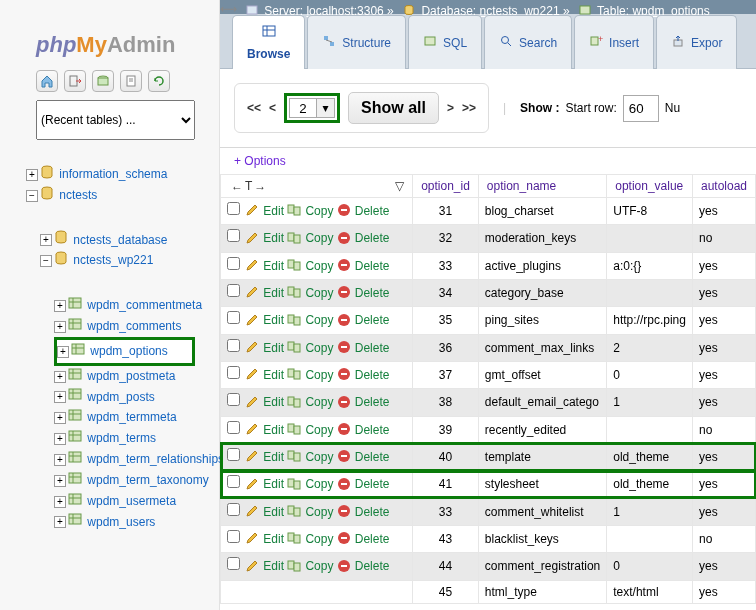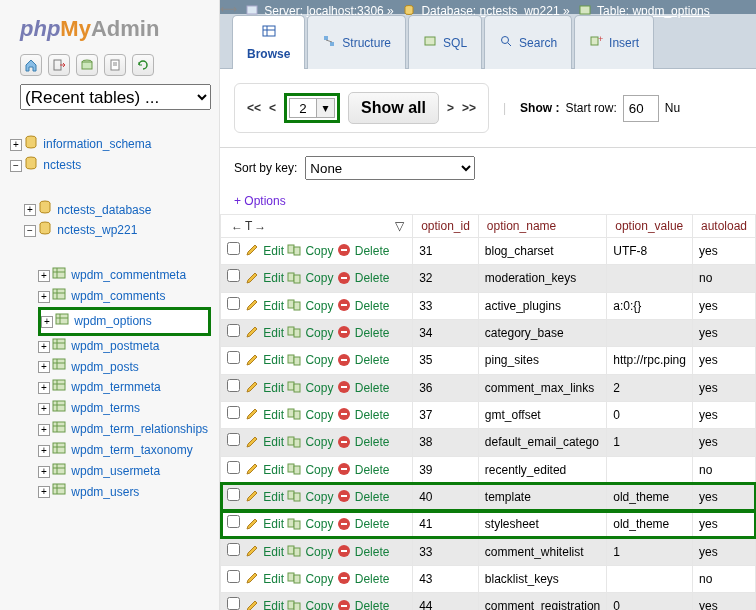--- a/index.html
+++ b/index.html
@@ -1,25 +1,25 @@
 <!DOCTYPE html>
 <html><head>
 <meta charset="utf-8">
 <style>
 * { box-sizing: border-box; margin: 0; padding: 0; }
 body { font-family: Arial, sans-serif; font-size: 12px; background: #fff; width: 756px; height: 610px; overflow: hidden; position: relative; }
-.sidebar { position: absolute; left: 0; top: 0; width: 220px; height: 610px; background: #f7f7f7; border-right: 1px solid #e2e2e2; padding: 8px; }
+.sidebar { position: absolute; left: 0; top: 0; width: 220px; height: 610px; background: #f7f7f7; border-right: 1px solid #e2e2e2; padding: 24px; }
 .logo { font-size: 22px; font-weight: bold; margin: 8px 0 12px 12px; }
 .logo .php { color: #777bb3; font-style: italic; }
 .logo .my { color: #e48e2a; }
 .logo .admin { color: #999; }
 .toolbar { display: flex; gap: 6px; margin: 0 0 8px 12px; }
 .tb-btn { display: inline-flex; align-items: center; justify-content: center; width: 22px; height: 22px; border: 1px solid #b5b5b5; border-radius: 4px; background: linear-gradient(#fafafa,#e8e8e8); cursor: pointer; font-size: 13px; }
 .recent { display: flex; margin: 0 0 12px 12px; }
-.recent select { flex: 1; height: 26px; font-size: 17px; }
+.recent select { flex: 1; height: 40px; font-size: 12px; }
 .tree { margin-left: 2px; }
 .tree ul { list-style: none; padding-left: 14px; margin-top: 24px; }
 .tree li { line-height: 20px; white-space: nowrap; }
 .tree .expander { display: inline-block; width: 12px; height: 12px; border: 1px solid #999; text-align: center; line-height: 10px; font-size: 10px; margin-right: 2px; cursor: pointer; background: #fff; vertical-align: middle; }
 .tree .tree-icon { display: inline-block; vertical-align: middle; margin-right: 2px; }
 .tree a { color: #1565c0; text-decoration: none; cursor: pointer; }
 .tree .selected { background: #fff; border: 3px solid #0a7b0a; padding: 1px 0; }
 .db-icon { width: 14px; height: 14px; }
 .tbl-icon { width: 14px; height: 14px; }
 
@@ -44,30 +44,30 @@
 .show-ctrl input { width: 36px; border: 1px solid #aaa; padding: 5px; }
 
 .sort-row { padding: 8px 14px; display: flex; align-items: center; gap: 8px; }
 .sort-row select { width: 170px; height: 24px; }
 
 .options-link { padding: 6px 14px; }
 .options-link a { color: #6d28d9; cursor: pointer; }
 
 .data-wrap { overflow: auto; }
 table.data { border-collapse: collapse; width: 100%; }
-table.data th { background: #fff; text-align: left; padding: 4px 8px; color: #7f1d1d; border: 1px solid #e6e6e6; font-weight: normal; cursor: pointer; white-space: nowrap; }
+table.data th { background: #fff; text-align: left; padding: 4px 8px; color: #4c1d95; border: 1px solid #e6e6e6; font-weight: normal; cursor: pointer; white-space: nowrap; }
 table.data th.left-header { color: #333; width: 210px; }
 table.data td { padding: 4px 6px; border: 1px solid #e6e6e6; }
 table.data tr.odd { background: #e9e9e9; }
 table.data tr.even { background: #fff; }
 table.data tr.hl { outline: 3px solid #0a7b0a; outline-offset: -2px; }
 .act-cell { white-space: nowrap; }
 .act { color: #15803d; cursor: pointer; margin-left: 4px; }
 .chk { margin-right: 2px; }
-.right { text-align: left; }
+.right { text-align: center; }
 .pencil-icon, .copy-icon, .del-icon { display: inline-block; vertical-align: middle; }
 .del-icon svg circle { fill: #d64541; }
 .arrow-box { display: inline-block; width: 16px; text-align: center; }
 </style>
 </head>
 <body>
 
 <div class="sidebar">
   <div class="logo">
     <span class="php">php</span><span class="my">My</span><span class="admin">Admin</span>
@@ -238,20 +238,27 @@
           </svg></span>
         <span>Search</span>
       </div>
     <div class="tab">
         <span><svg width="14" height="14">
             <rect x="2" y="3" width="7" height="8" fill="#dbe9c7" stroke="#6a9a4a"></rect>
             <text x="9" y="8" font-size="9" fill="#c44">+</text>
           </svg></span>
         <span>Insert</span>
       </div>
+    <div class="tab">
+        <span><svg width="14" height="14">
+            <rect x="3" y="6" width="8" height="6" fill="#dce5ee" stroke="#888"></rect>
+            <path d="M7 2 L7 7 M5 4 L7 2 L9 4" fill="none" stroke="#2a5dab"></path>
+          </svg></span>
+        <span>Expor</span>
+      </div>
   </div>
 
   <div class="toolbar-row">
     <div class="page-nav">
       <span class="nav-btn">&lt;&lt;</span>
       <span class="nav-btn">&lt;</span>
       <span class="page-box">
         <input value="2" style="">
         <span class="dd">▾</span>
       </span>
@@ -261,24 +268,20 @@
     </div>
     <span style="color:#ccc">|</span>
     <div class="show-ctrl">
       <b>Show :</b>
       <span>Start row:</span>
       <input value="60" style="">
       <span>Nu</span>
     </div>
   </div>
 
-  <div class="sort-row">
-    <span>Sort by key:</span>
-    <select><option>None</option></select>
-  </div>
 
   <div class="options-link"><a>+ Options</a></div>
 
   <div class="data-wrap">
     <table class="data">
       <thead>
         <tr>
           <th class="left-header"><span class="arrow-box">←</span>T<span class="arrow-box">→</span><span style="float:right">▽</span></th>
           <th>option_id</th>
           <th>option_name</th>

